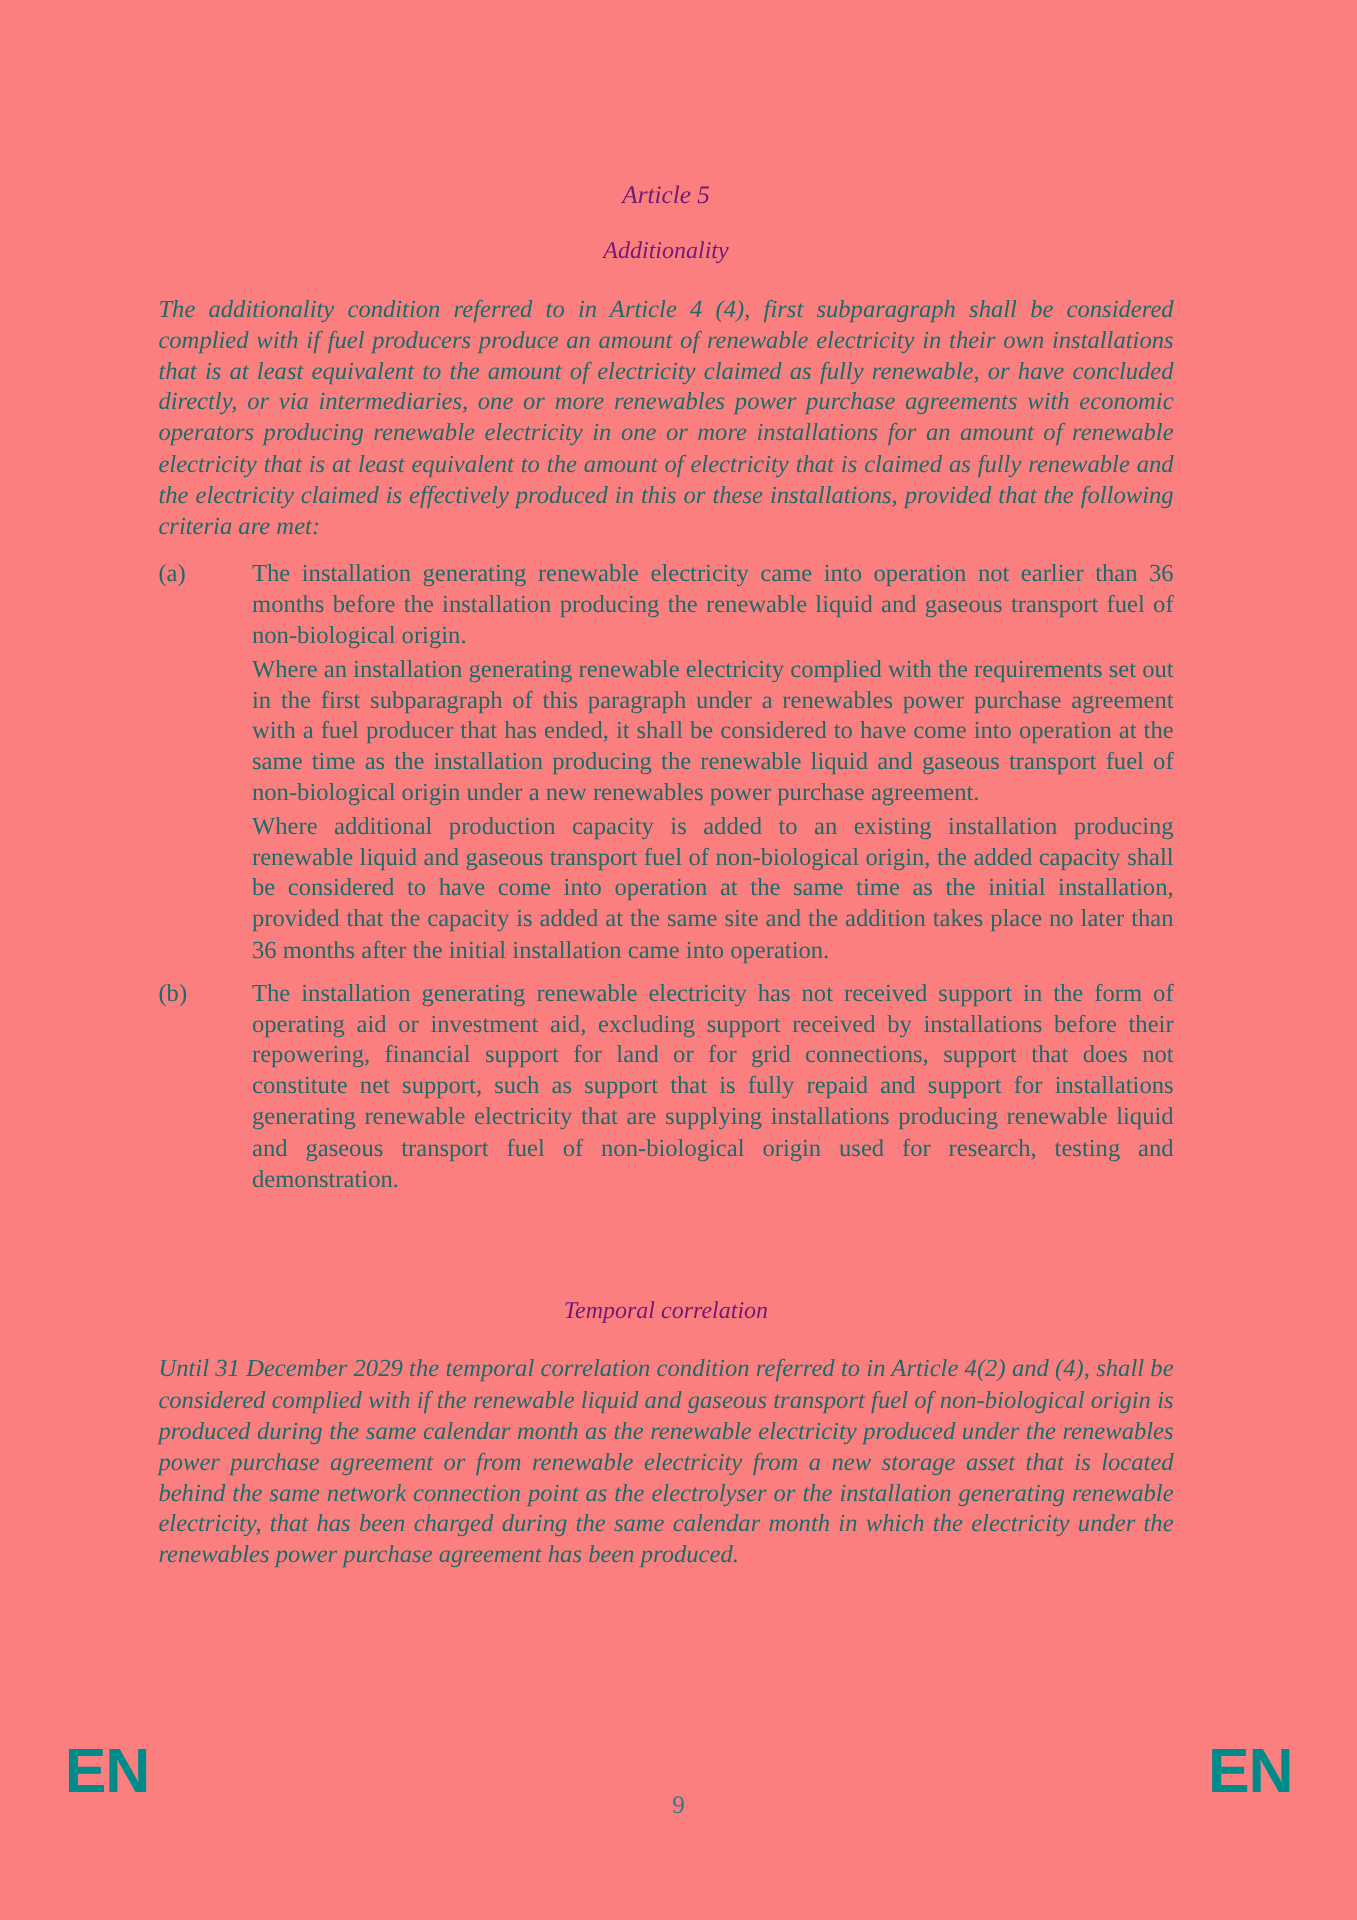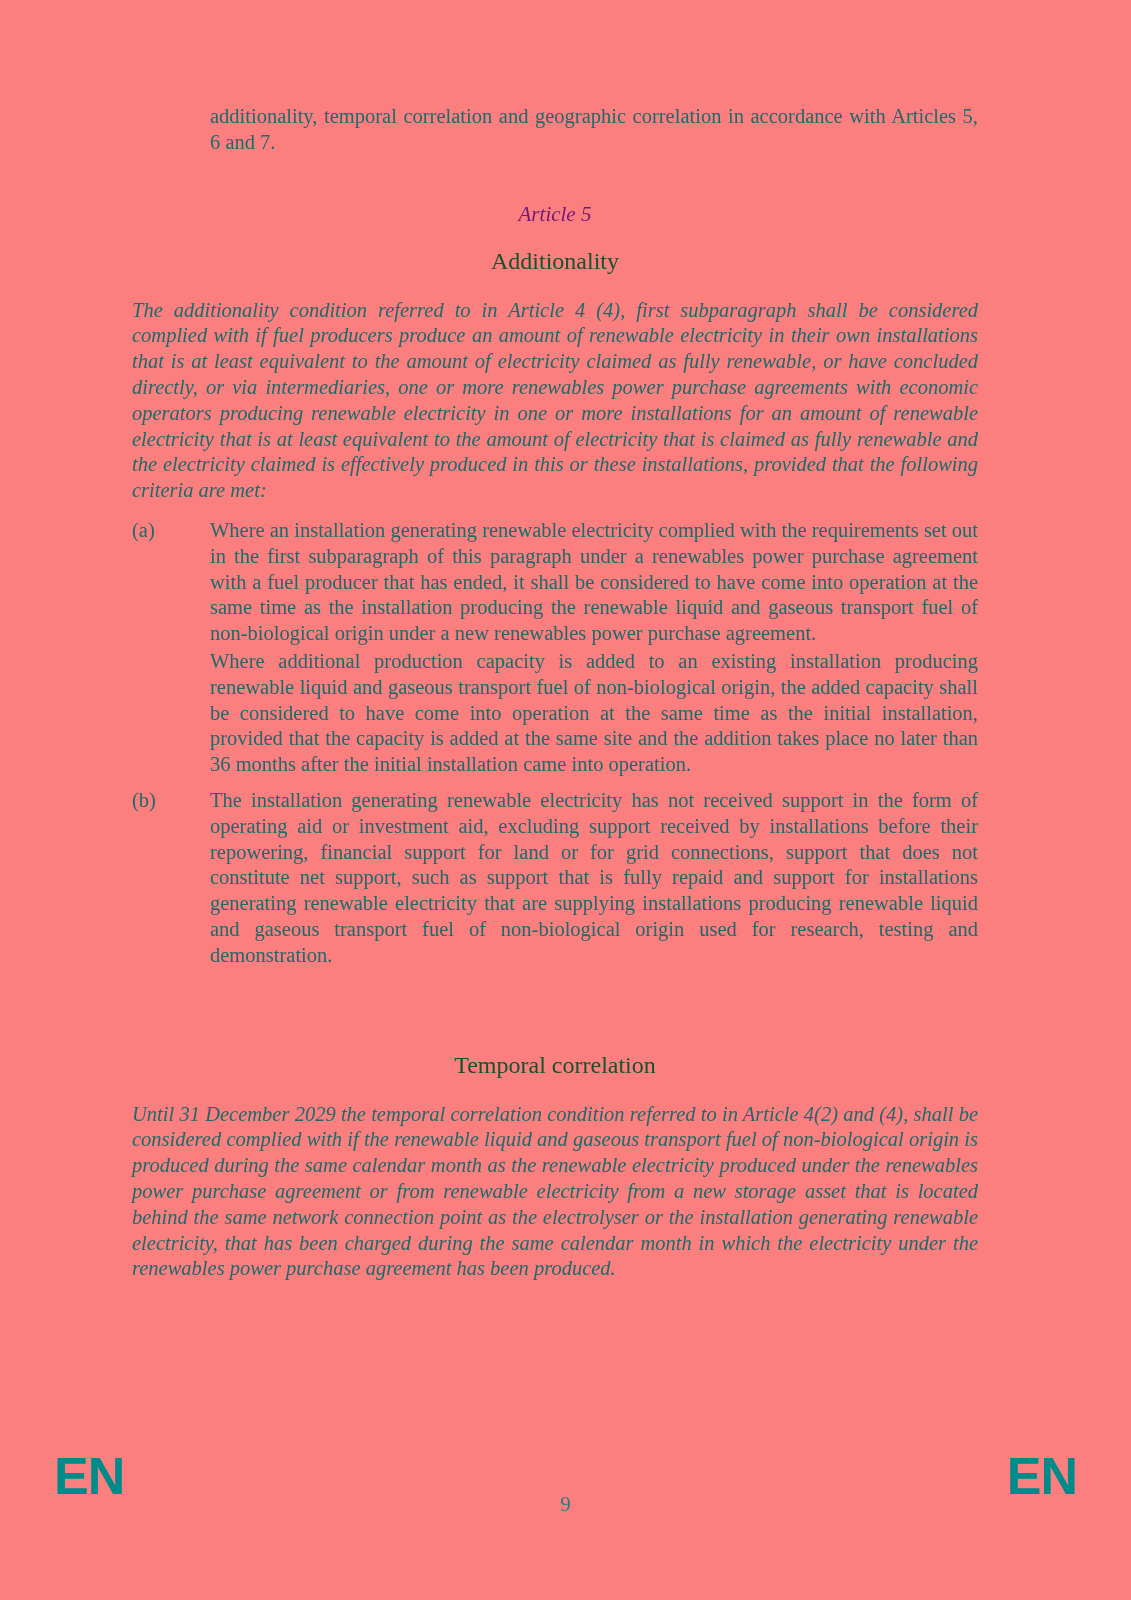--- a/index.html
+++ b/index.html
@@ -55,23 +55,24 @@
   .heading-article {
     text-align: center;
     font-style: italic;
     font-size: 21px;
     line-height: 25px;
     color: #701a75;
     margin: 0;
   }
   .heading-title {
     text-align: center;
-    font-size: 24px;
+    font-style: italic;
+    font-size: 20px;
     line-height: 25px;
-    color: #14532d;
+    color: #701a75;
     margin: 0;
   }
 
   .gap-lg { height: 46px; }
   .gap-md { height: 24px; }
   .gap-sm { height: 14px; }
   .gap-xs { height: 10px; }
   .gap-head { height: 22px; }
   .gap-art6 { height: 62px; }
 
@@ -129,39 +130,39 @@
     color: #2c7c85;
   }
 </style>
 </head>
 <body>
 
 <div class="page">
 
   <div class="content">
 
-    <p class="indent-para">additionality, temporal correlation and geographic correlation in accordance with Articles 5, 6 and 7.</p>
 
     <div class="gap-lg"></div>
 
     <p class="heading-article">Article 5</p>
 
     <div class="gap-head"></div>
 
     <p class="heading-title">Additionality</p>
 
     <div class="gap-md"></div>
 
     <p class="body-para">The additionality condition referred to in Article 4 (4), first subparagraph shall be considered complied with if fuel producers produce an amount of renewable electricity in their own installations that is at least equivalent to the amount of electricity claimed as fully renewable, or have concluded directly, or via intermediaries, one or more renewables power purchase agreements with economic operators producing renewable electricity in one or more installations  for an amount of renewable electricity that is at least equivalent to the amount of electricity that is claimed as fully renewable and the electricity claimed is effectively produced in this or these installations, provided that the following criteria are met:</p>
 
     <div class="gap-sm"></div>
 
     <div class="list-item">
       <div class="list-label">(a)</div>
       <div class="list-body">
+        <p>The installation generating renewable electricity came into operation not earlier than 36 months before the installation producing the renewable liquid and gaseous transport fuel of non-biological origin.</p>
         <p>Where an installation generating renewable electricity complied with the requirements set out in the first subparagraph of this paragraph under a renewables power purchase agreement with a fuel producer that has ended, it shall be considered to have come into operation at the same time as the installation producing the renewable liquid and gaseous transport fuel of non-biological origin under a new renewables power purchase agreement.</p>
         <p>Where additional production capacity is added to an existing installation producing renewable liquid and gaseous transport fuel of non-biological origin, the added capacity shall be considered to have come into operation at the same time as the initial installation, provided that the capacity is added at the same site and the addition takes place no later than 36 months after the initial installation came into operation.</p>
       </div>
     </div>
 
     <div class="gap-xs"></div>
 
     <div class="list-item">
       <div class="list-label">(b)</div>
       <div class="list-body">

